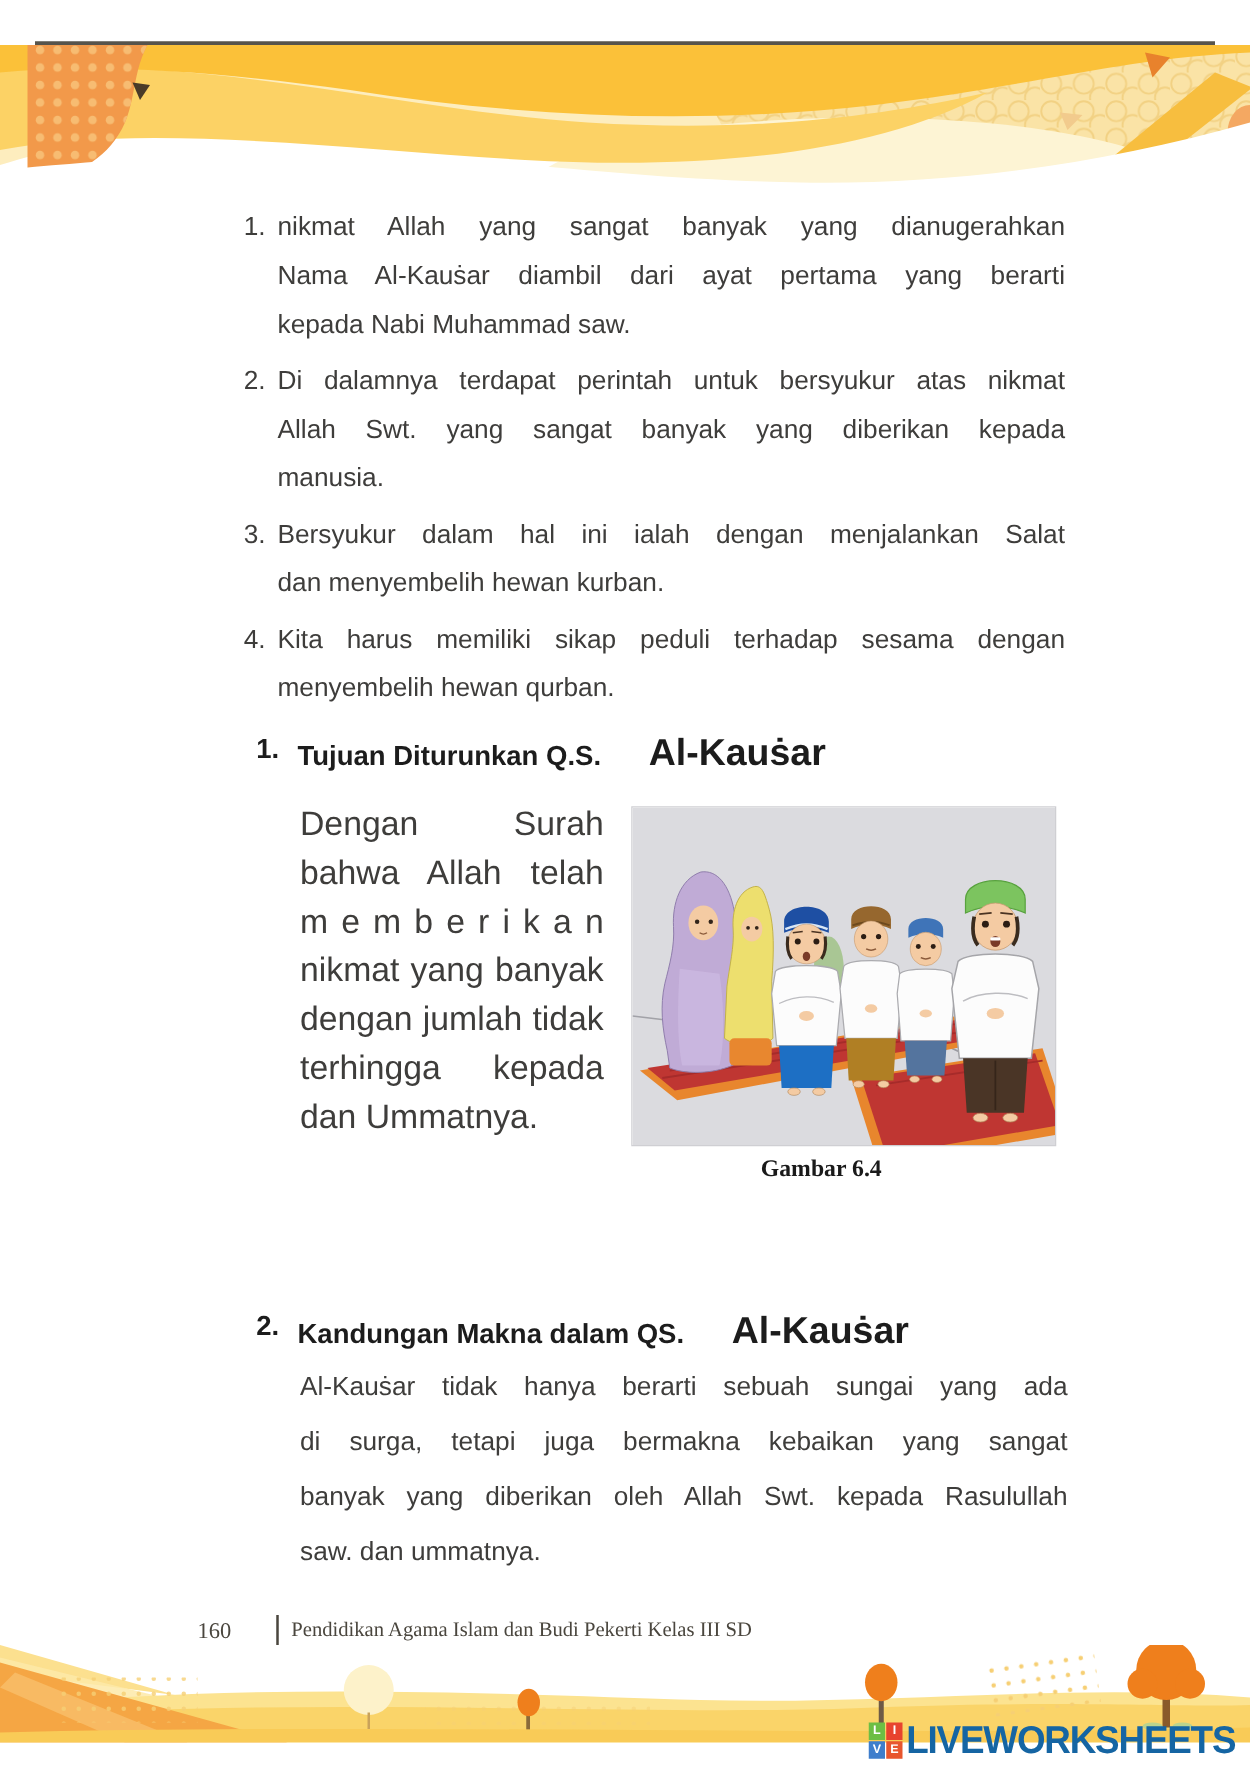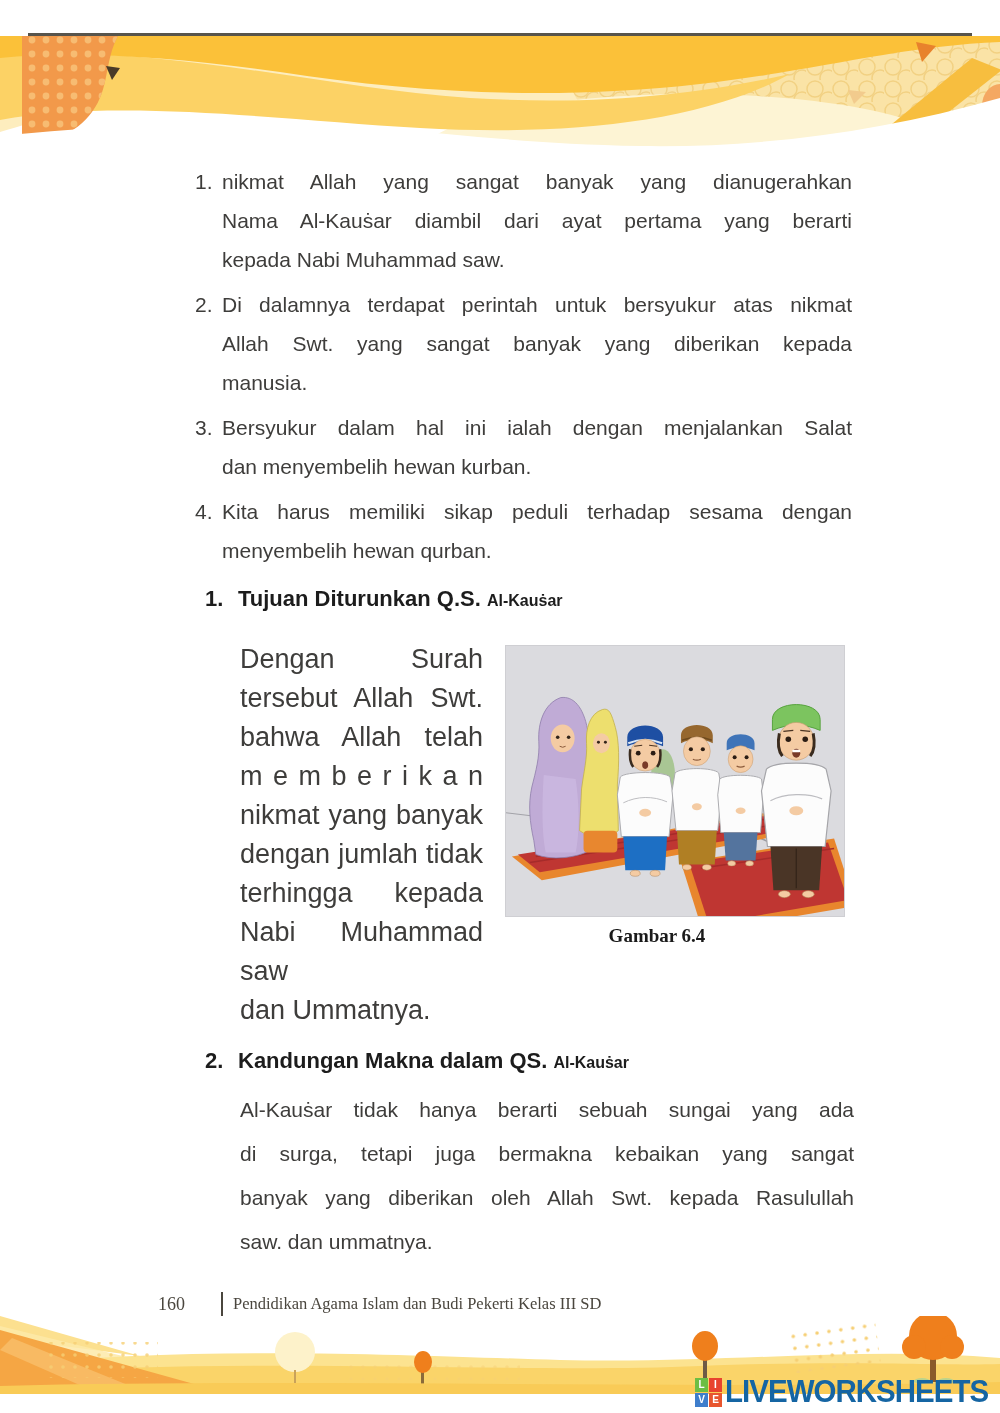--- a/index.html
+++ b/index.html
@@ -11,21 +11,21 @@
   .top-rule{position:absolute;top:33px;left:28px;width:944px;height:3px;background:#57544C;}
   .banner{position:absolute;top:36px;left:0;width:1000px;height:116px;}
   
   .list{position:absolute;left:195px;top:162px;width:657px;color:#3E3D3B;font-size:21px;line-height:39px;}
   .li{display:flex;margin-bottom:6px;}
   .num{width:27px;flex:none;}
   .lines{flex:1;min-width:0;}
   .jl{text-align:justify;text-align-last:justify;}
   .sec-head{position:absolute;left:205px;color:#1C1C1C;font-weight:bold;font-size:22px;display:flex;}
   .sec-head .hnum{width:33px;flex:none;}
-  .sec-head .emph{font-size:16px;}
+  .sec-head .emph{font-size:30px;margin-left:32px;}
   .sec1-head{top:586px;}
   .sec2-head{top:1048px;}
   .leftcol{position:absolute;left:240px;top:640px;width:243px;color:#3E3D3B;font-size:27px;line-height:39px;}
   .para2{position:absolute;left:240px;top:1088px;width:614px;color:#3E3D3B;font-size:21px;line-height:44px;}
   
   .figure{position:absolute;left:505px;top:645px;width:304px;}
   .figure .art{width:340px;height:272px;display:block;border:1px solid #cfcfd3;box-sizing:border-box;}
   .figure .cap{margin-top:8px;text-align:center;font-family:"Liberation Serif",serif;font-weight:bold;font-size:19px;color:#1A1A1A;}
   
   .footer{position:absolute;left:158px;top:1292px;display:flex;align-items:center;
@@ -103,27 +103,25 @@
   </div>
 </div>
 
 <div class="sec-head sec1-head">
   <span class="hnum">1.</span>
   <span><span>Tujuan Diturunkan Q.S. </span><span class="emph">Al-Kauṡar</span></span>
 </div>
 
 <div class="leftcol">
   <div class="jl">Dengan Surah</div>
-  <div class="jl">tersebut Allah Swt.</div>
   <div class="jl">bahwa Allah telah</div>
   <div class="jl">m e m b e r i k a n</div>
   <div class="jl">nikmat yang banyak</div>
   <div class="jl">dengan jumlah tidak</div>
   <div class="jl">terhingga kepada</div>
-  <div class="jl">Nabi Muhammad saw</div>
   <div>dan Ummatnya.</div>
 </div>
 
 <div class="figure">
   <svg class="art" viewBox="0 0 340 272" preserveAspectRatio="none">
     <rect x="0" y="0" width="340" height="272" fill="#DBDBDF"></rect>
     <path d="M0,168 L42,173" stroke="#A2A2A8" stroke-width="1.2" fill="none"></path>
     <path d="M248,190 L340,232" stroke="#9A9AA0" stroke-width="1.5" fill="none"></path>
 
     <polygon points="6,212 296,162 324,182 36,236" fill="#E8862D"></polygon>

